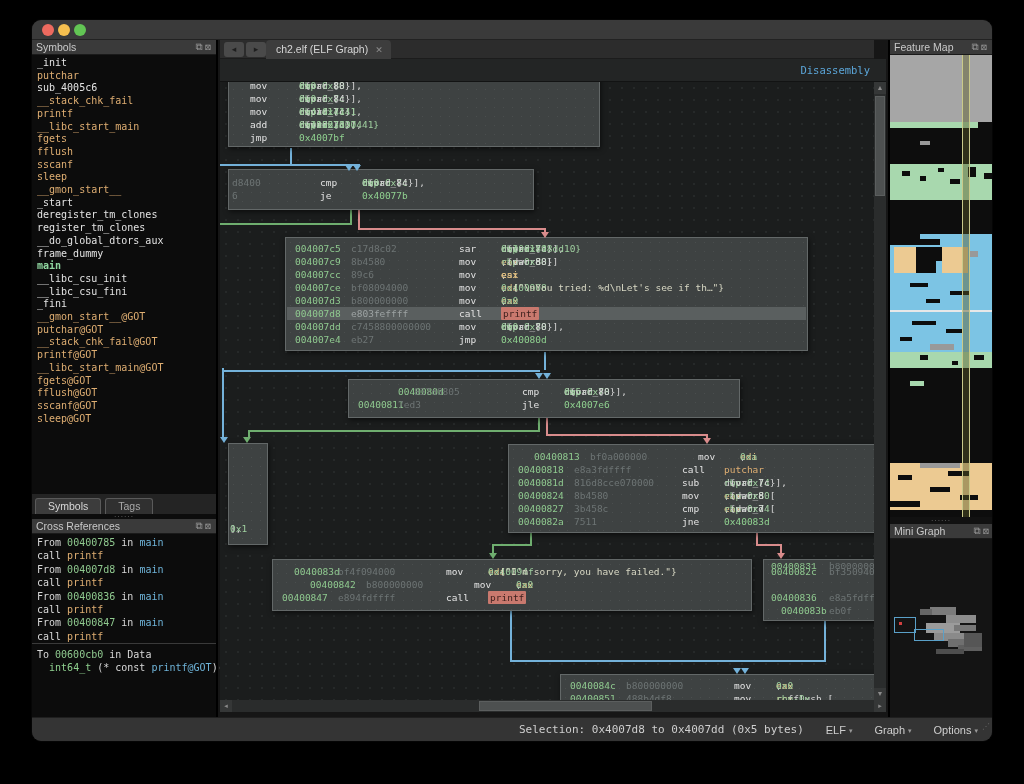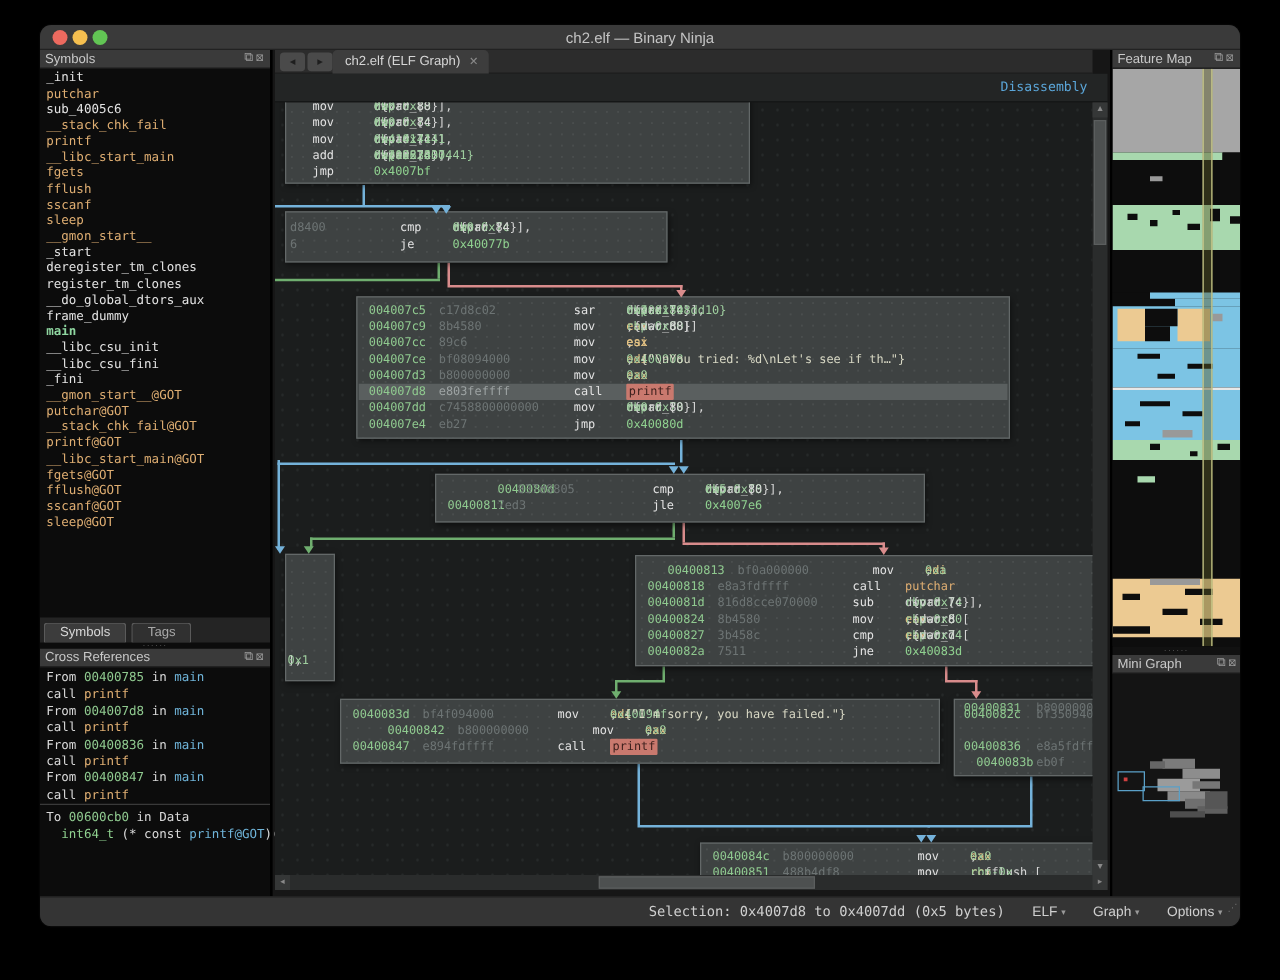--- a/index.html
+++ b/index.html
@@ -78,21 +78,20 @@
   #grip{position:absolute;right:2px;bottom:2px;color:#6a6a6a;font-size:8px;}
 </style>
 </head>
 <body>
 
 <div id="window">
   <div id="titlebar">
     <div class="tl" style="left: 10px; background: rgb(237, 106, 95);" id="tl-red"></div>
     <div class="tl" style="left: 26px; background: rgb(245, 191, 79);" id="tl-yellow"></div>
     <div class="tl" style="left: 42px; background: rgb(98, 197, 84);" id="tl-green"></div>
-    <div id="win-title">ch2.elf — Binary Ninja</div>
   </div>
 
   <div id="sidebar">
     <div class="panel-header">
       <span>Symbols</span>
       <span class="panel-icons"><span>⧉</span><span>⊠</span></span>
     </div>
     <div id="symbols-list" class="mono">
         <div class="sym sym-w">_init</div>
         <div class="sym sym-o">putchar</div>
@@ -223,21 +222,21 @@
       </div>
       <div class="block mono" style="left: 288px; top: 362px; width: 380px; height: 89px;">
         <div class="row" style="top: 5px; margin-left: 16px;"><span class="t-a" style="left: 8px;">00400813</span><span class="t-b" style="left: 64px;">bf0a000000</span><span class="t-m" style="left: 172px;">mov</span><span class="" style="left: 214px;"><span class="t-reg">edi</span><span class="t-w">, </span><span class="t-mem">0xa</span></span></div>
         <div class="row" style="top: 18px;"><span class="t-a" style="left: 8px;">00400818</span><span class="t-b" style="left: 64px;">e8a3fdffff</span><span class="t-m" style="left: 172px;">call</span><span class="" style="left: 214px;"><span class="t-sym">putchar</span></span></div>
         <div class="row" style="top: 31px;"><span class="t-a" style="left: 8px;">0040081d</span><span class="t-b" style="left: 64px;">816d8cce070000</span><span class="t-m" style="left: 172px;">sub</span><span class="" style="left: 214px;"><span class="t-w">dword [</span><span class="t-mem">rbp-0x74</span><span class="t-w"> {var_7c}],</span></span></div>
         <div class="row" style="top: 44px;"><span class="t-a" style="left: 8px;">00400824</span><span class="t-b" style="left: 64px;">8b4580</span><span class="t-m" style="left: 172px;">mov</span><span class="" style="left: 214px;"><span class="t-reg">eax</span><span class="t-w">, dword [</span><span class="t-mem">rbp-0x80</span><span class="t-w"> {var_8</span></span></div>
         <div class="row" style="top: 57px;"><span class="t-a" style="left: 8px;">00400827</span><span class="t-b" style="left: 64px;">3b458c</span><span class="t-m" style="left: 172px;">cmp</span><span class="" style="left: 214px;"><span class="t-reg">eax</span><span class="t-w">, dword [</span><span class="t-mem">rbp-0x74</span><span class="t-w"> {var_7</span></span></div>
         <div class="row" style="top: 70px;"><span class="t-a" style="left: 8px;">0040082a</span><span class="t-b" style="left: 64px;">7511</span><span class="t-m" style="left: 172px;">jne</span><span class="" style="left: 214px;"><span class="t-code">0x40083d</span></span></div>
       </div>
       <div class="block mono" style="left: 52px; top: 477px; width: 480px; height: 52px;">
-        <div class="row" style="top: 5px;"><span class="t-a" style="left: 8px;">0040083d</span><span class="t-b" style="left: 64px;">bf4f094000</span><span class="t-m" style="left: 172px;">mov</span><span class="" style="left: 214px;"><span class="t-reg">edi</span><span class="t-w">, </span><span class="t-mem">0x40094f</span><span class="t-str">  {"I'm sorry, you have failed."}</span></span></div>
+        <div class="row" style="top: 5px;"><span class="t-a" style="left: 20px;">0040083d</span><span class="t-b" style="left: 64px;">bf4f094000</span><span class="t-m" style="left: 172px;">mov</span><span class="" style="left: 214px;"><span class="t-reg">edi</span><span class="t-w">, </span><span class="t-mem">0x40094f</span><span class="t-str">  {"I'm sorry, you have failed."}</span></span></div>
         <div class="row" style="top: 18px; margin-left: 28px;"><span class="t-a" style="left: 8px;">00400842</span><span class="t-b" style="left: 64px;">b800000000</span><span class="t-m" style="left: 172px;">mov</span><span class="" style="left: 214px;"><span class="t-reg">eax</span><span class="t-w">, </span><span class="t-mem">0x0</span></span></div>
         <div class="row" style="top: 31px;"><span class="t-a" style="left: 8px;">00400847</span><span class="t-b" style="left: 64px;">e894fdffff</span><span class="t-m" style="left: 172px;">call</span><span class="" style="left: 214px;"><span class="t-hl">printf</span></span></div>
       </div>
       <div class="block mono" style="left: 543px; top: 477px; width: 150px; height: 62px;">
         <div class="row" style="top: 5px;"><span class="t-a" style="left: 6px;">0040082c</span><span class="t-b" style="left: 64px;">bf3509400</span></div>
         <div class="row" style="top: 0; font-family: Liberation Mono, monospace;"><span class="t-a" style="left: 6px;">00400831</span><span class="t-b" style="left: 64px;">b80000000</span></div>
         <div class="row" style="top: 31px;"><span class="t-a" style="left: 6px;">00400836</span><span class="t-b" style="left: 64px;">e8a5fdfff</span></div>
         <div class="row" style="top: 44px;"><span class="t-a" style="left: 16px;">0040083b</span><span class="t-b" style="left: 64px;">eb0f</span></div>
       </div>
       <div class="block mono" style="left: 340px; top: 592px; width: 340px; height: 50px;">

